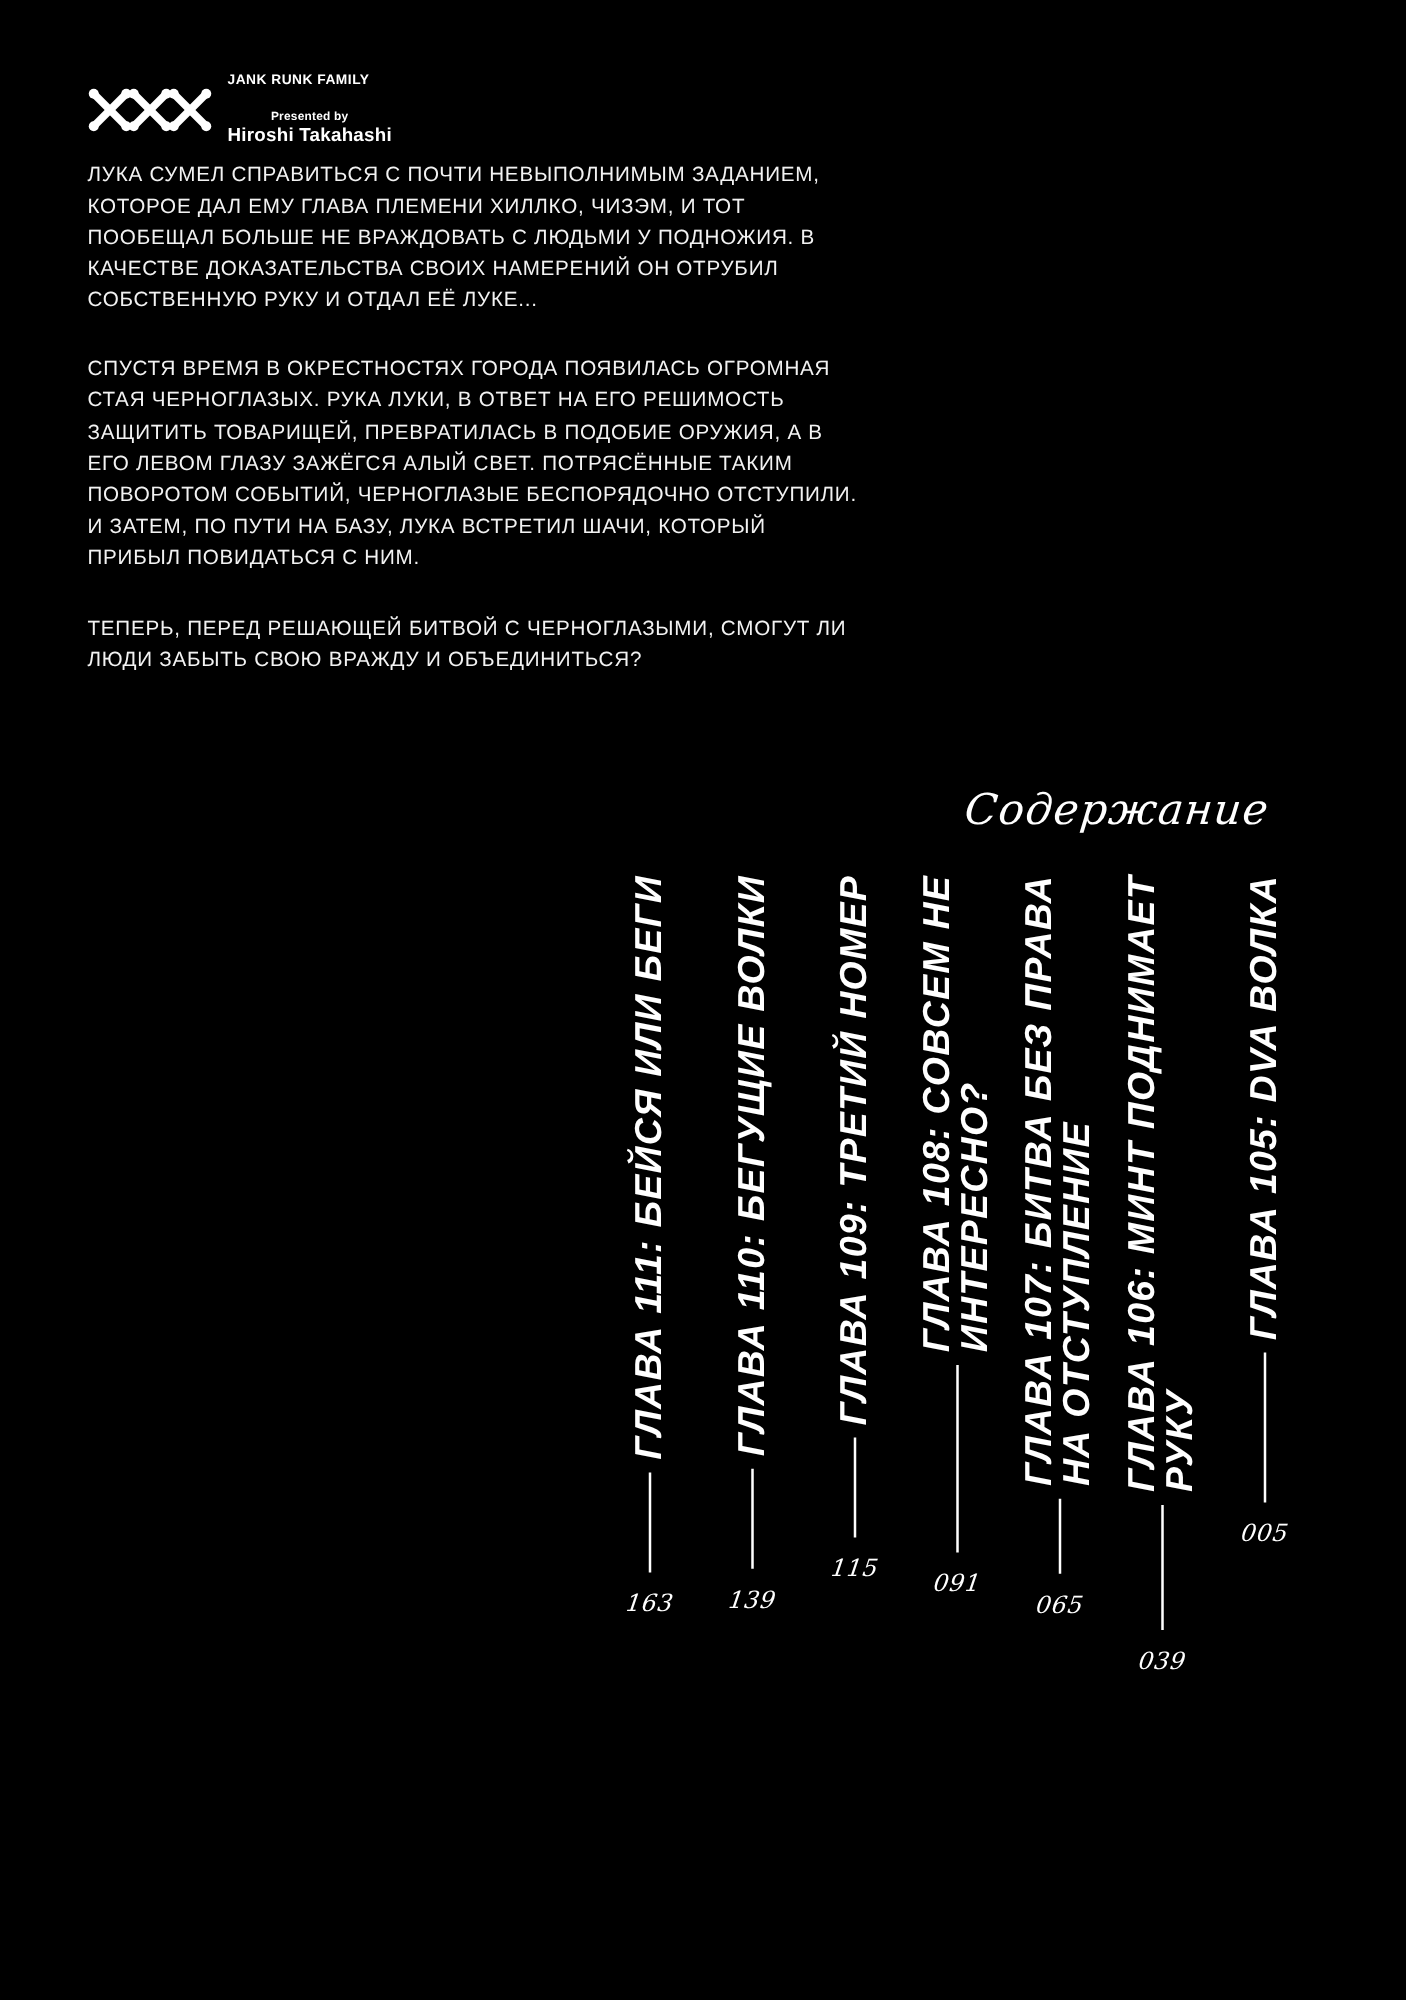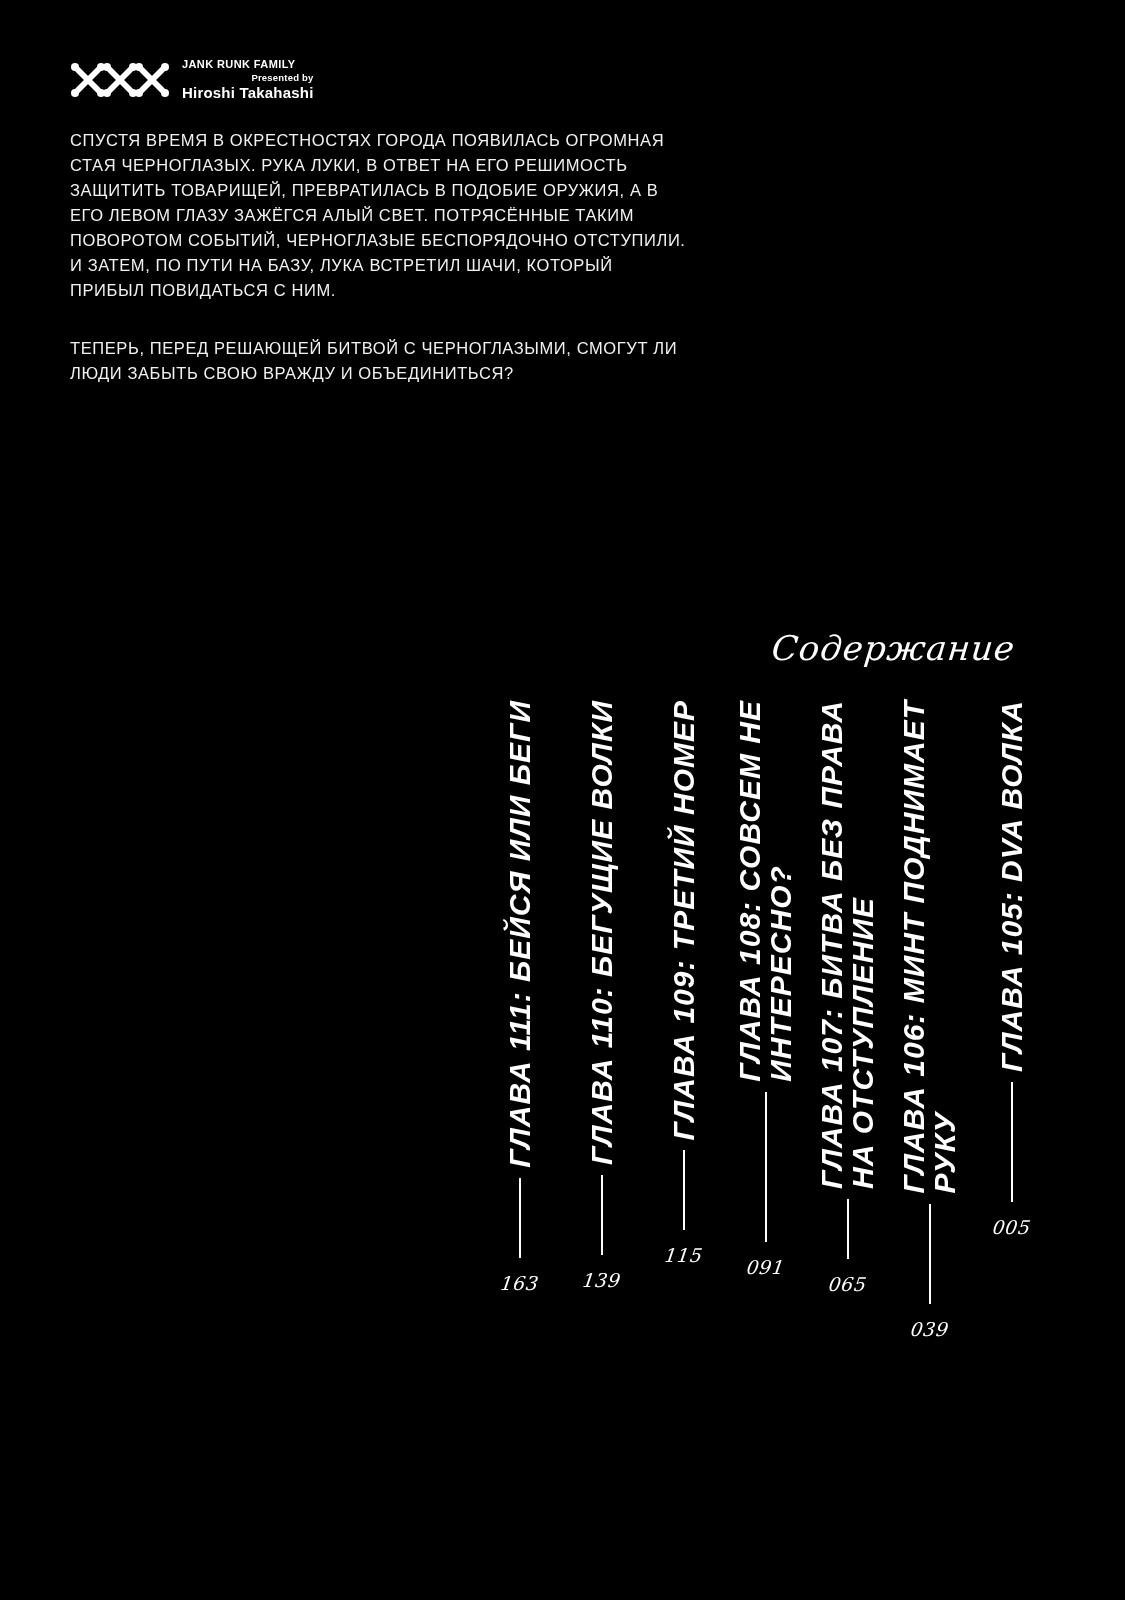--- a/index.html
+++ b/index.html
@@ -37,23 +37,24 @@
   }
   .logo-title {
     font-size: 11px;
     font-weight: bold;
     letter-spacing: 0.4px;
     white-space: nowrap;
   }
   .logo-sub {
     font-size: 9.5px;
     font-weight: bold;
-    text-align: right;
+    text-align: center;
     letter-spacing: 0.2px;
     white-space: nowrap;
+    margin-top: 16px;
   }
   .logo-author {
     font-size: 15px;
     font-weight: bold;
     text-align: center;
     letter-spacing: 0.2px;
     white-space: nowrap;
   }
 
   
@@ -175,20 +176,21 @@
       </svg>
     </div>
     <div class="logo-text">
       <div class="logo-title">JANK RUNK FAMILY</div>
       <div class="logo-sub">Presented by</div>
       <div class="logo-author">Hiroshi Takahashi</div>
     </div>
   </div>
 
   <div class="recap">
+    <p class="recap-para">Лука сумел справиться с почти невыполнимым заданием, которое дал ему глава племени Хиллко, Чизэм, и тот пообещал больше не враждовать с людьми у подножия. В качестве доказательства своих намерений он отрубил собственную руку и отдал её Луке...</p>
     <p class="recap-para">Спустя время в окрестностях города появилась огромная стая Черноглазых. Рука Луки, в ответ на его решимость защитить товарищей, превратилась в подобие оружия, а в его левом глазу зажёгся алый свет. Потрясённые таким поворотом событий, Черноглазые беспорядочно отступили.
 И затем, по пути на базу, Лука встретил Шачи, который прибыл повидаться с ним.</p>
     <p class="recap-para">Теперь, перед решающей битвой с Черноглазыми, смогут ли люди забыть свою вражду и объединиться?</p>
   </div>
 
   <div class="contents-title">Содержание</div>
 
   <div class="toc">
       <div class="toc-col" style="left: 969px;">
         <div class="toc-label">ГЛАВА 105: DVA ВОЛКА</div>

